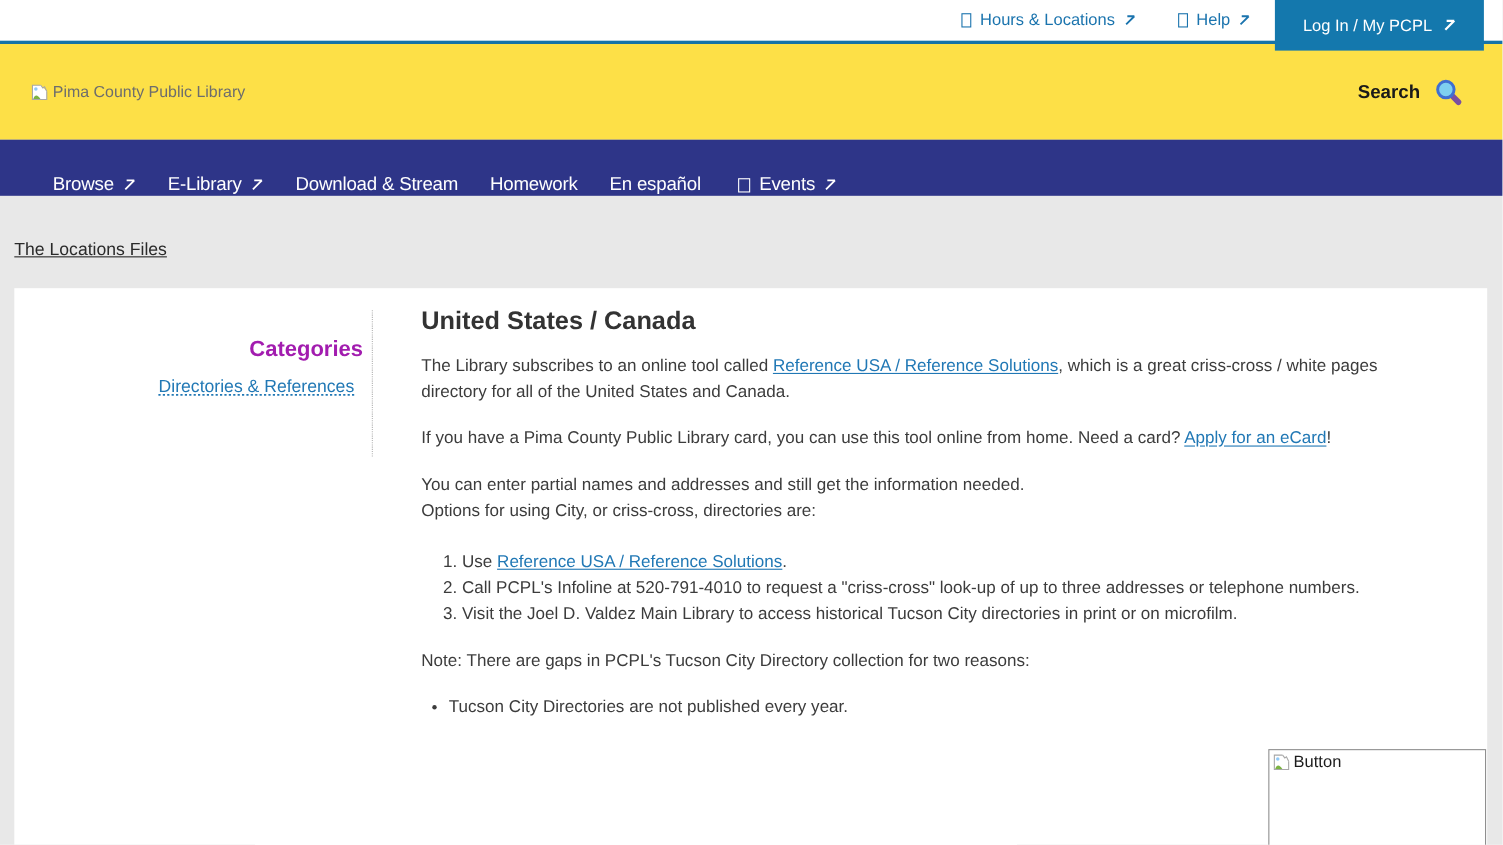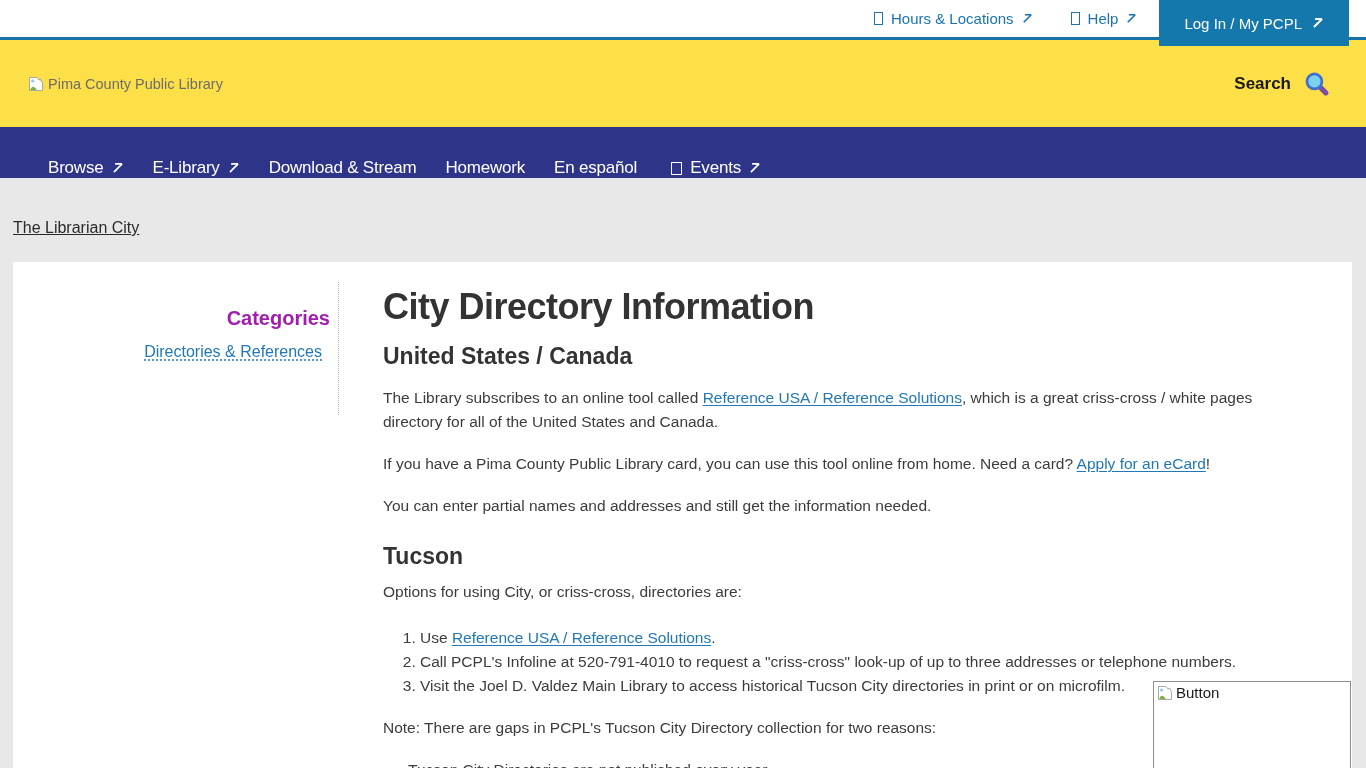--- a/index.html
+++ b/index.html
@@ -176,39 +176,37 @@
   <a href="#" class="nav-item" style="margin-left:5px;">
     <span class="tofu"></span>
     <span>Events</span>
     <svg class="ext" width="12" height="12" viewBox="0 0 10 10">
         <path d="M2.6 1.6 H8.4 M8.4 1.6 L1.6 8.4" fill="none" stroke="currentColor" stroke-width="1.4"></path>
       </svg>
   </a>
 </div>
 
 <div class="breadcrumb">
-  <a href="#">The Librarian City</a>
+  <a href="#">The Locations Files</a>
 </div>
 
 <div class="card">
 
   <div class="sidebar">
     <div class="sidebar-title">Categories</div>
     <a href="#" class="sidebar-link">Directories &amp; References</a>
   </div>
 
   <div class="main">
-    <h1>City Directory Information</h1>
 
     <h2>United States / Canada</h2>
     <p>The Library subscribes to an online tool called <a href="#" class="inline-link">Reference USA / Reference Solutions</a>, which is a great criss-cross / white pages directory for all of the United States and Canada.</p>
     <p>If you have a Pima County Public Library card, you can use this tool online from home. Need a card? <a href="#" class="inline-link">Apply for an eCard</a>!</p>
     <p>You can enter partial names and addresses and still get the information needed.</p>
 
-    <h2 style="margin-top:26px;">Tucson</h2>
     <p style="margin-top:0;">Options for using City, or criss-cross, directories are:</p>
 
     <ol>
       <li>Use <a href="#" class="inline-link">Reference USA / Reference Solutions</a>.</li>
       <li>Call PCPL's Infoline at 520-791-4010 to request a "criss-cross" look-up of up to three addresses or telephone numbers.</li>
       <li>Visit the Joel D. Valdez Main Library to access historical Tucson City directories in print or on microfilm.</li>
     </ol>
 
     <p>Note: There are gaps in PCPL's Tucson City Directory collection for two reasons:</p>
 

